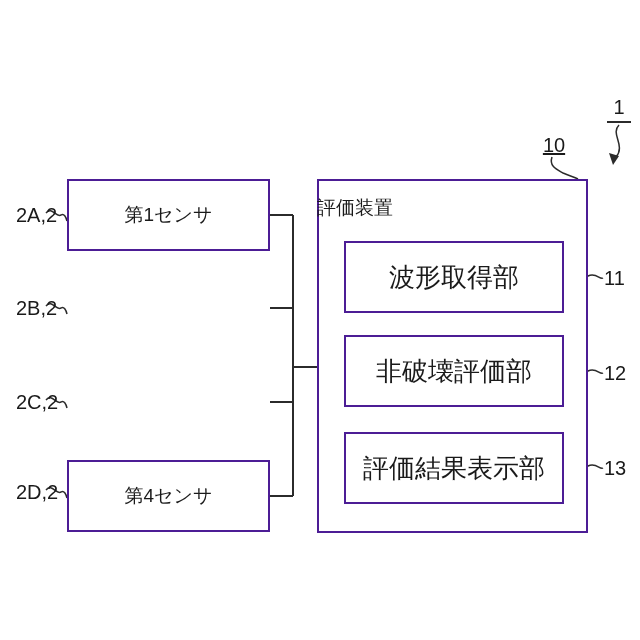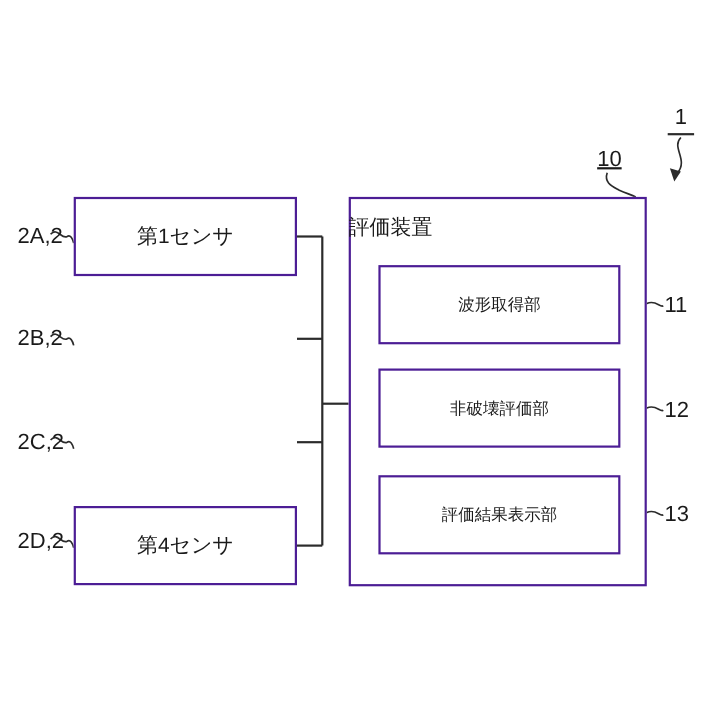--- a/index.html
+++ b/index.html
@@ -52,21 +52,21 @@
     left: 317px;
     top: 196px;
     width: 271px;
     font-size: 19px;
     line-height: 24px;
   }
   .module-box {
     left: 344px;
     width: 220px;
     height: 72px;
-    font-size: 15px;
+    font-size: 26px;
   }
   .ref-label {
     position: absolute;
     font-size: 20px;
     line-height: 26px;
     white-space: nowrap;
   }
   .sensor-ref {
     left: 16px;
     width: 38px;

